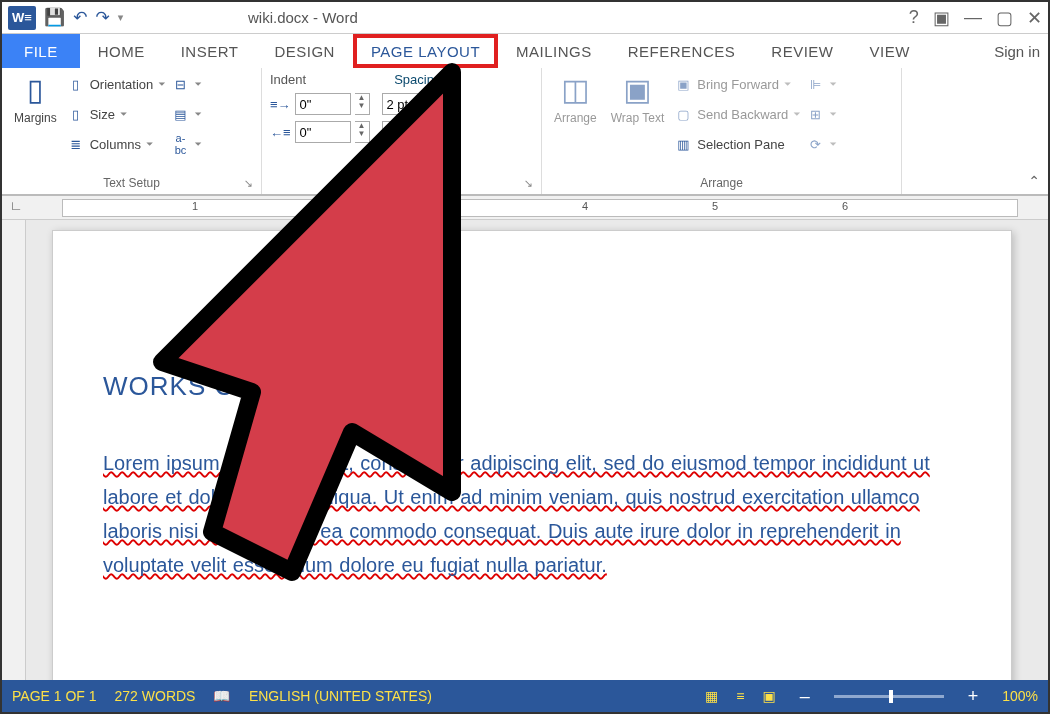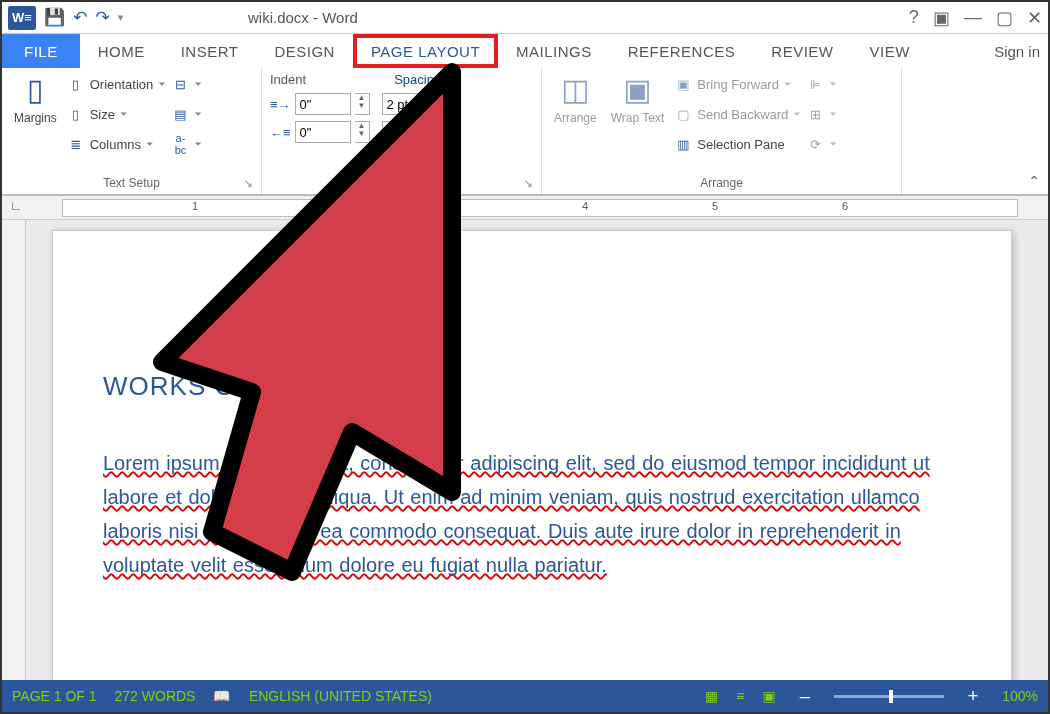--- a/index.html
+++ b/index.html
@@ -48,21 +48,21 @@
 .doc-area { height: 460px; background: #eaeaea; overflow:hidden; padding: 10px 0 0 30px; position:relative;}
 .vruler { position:absolute; left:0; top:0; width:24px; bottom:0; background:#f1f1f1; border-right:1px solid #ccc;}
 .page { background:#fff; margin-left: 20px; width: 960px; min-height: 560px; padding: 140px 40px 40px 50px; border:1px solid #ccc; box-shadow: 2px 2px 8px rgba(0,0,0,0.2);}
 .heading { color:#2b579a; font-size: 26px; letter-spacing:1px; margin-bottom: 44px; font-weight:400;}
 .body-text { color:#2b579a; font-size: 20px; line-height: 1.7; word-spacing: 1px;}
 .body-text span { text-decoration: underline wavy #d00; text-decoration-skip-ink: none; }
 
 
 .statusbar { position:absolute; bottom:0; left:0; right:0; height:32px; background:#2b579a; color:#fff; display:flex; align-items:center; padding:0 10px; font-size:14px; gap: 18px;}
 .statusbar .sep { flex:1; }
-.sb-btn { cursor:pointer; color:#84cc16; display:flex; align-items:center; gap:4px; }
+.sb-btn { cursor:pointer; color:#fde047; display:flex; align-items:center; gap:4px; }
 .zoom-slider { width:110px; height:3px; background:#8fa8cf; position:relative; }
 .zoom-slider .thumb{ position:absolute; left:50%; top:-5px; width:4px; height:13px; background:#fff;}
 .zoom-minus, .zoom-plus { font-size:18px; cursor:pointer; padding:0 6px;}
 
 
 .big-cursor { position:absolute; left:120px; top:50px; pointer-events:none; z-index:50;}
 </style>
 </head>
 <body>
 

